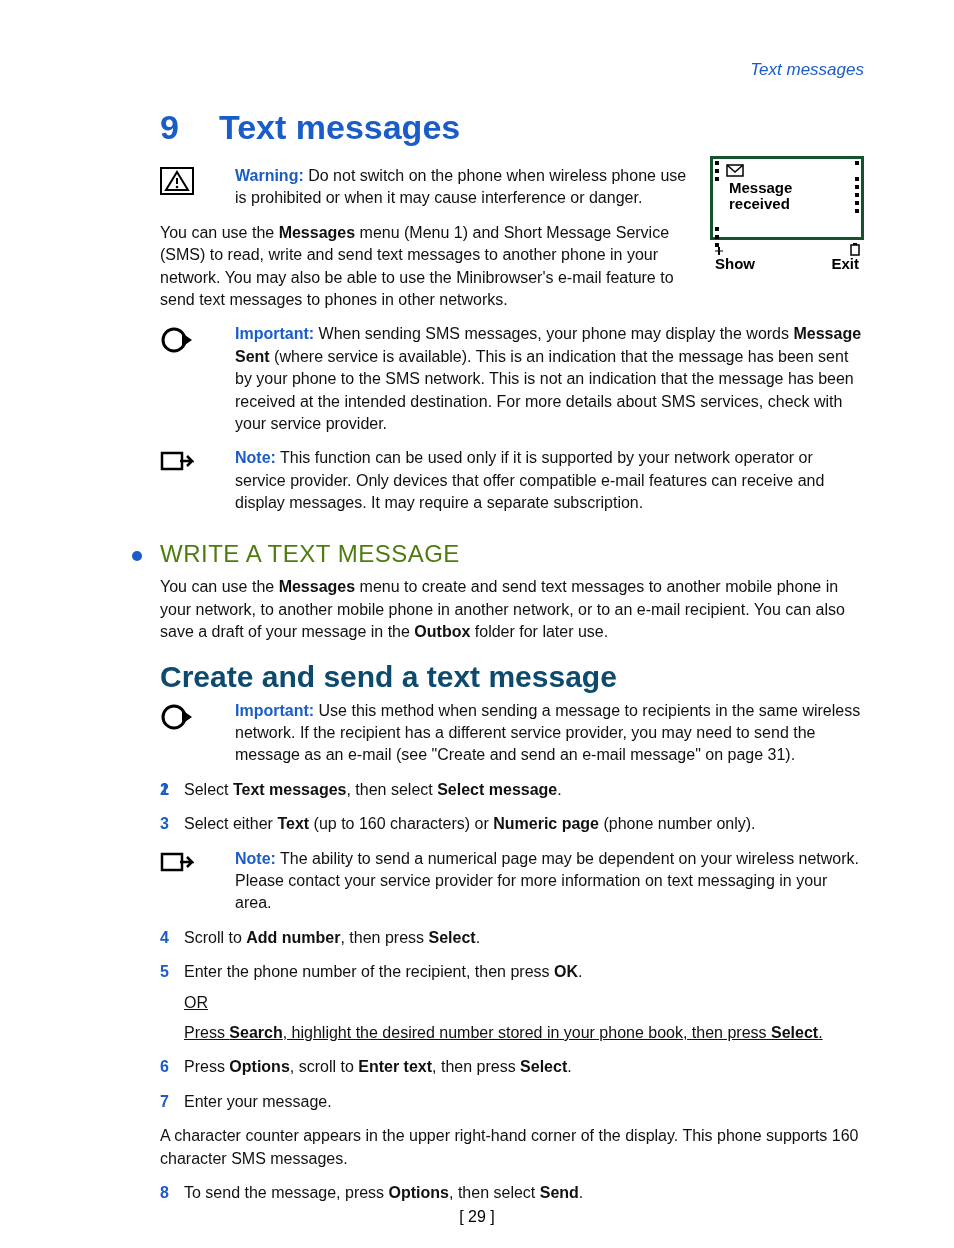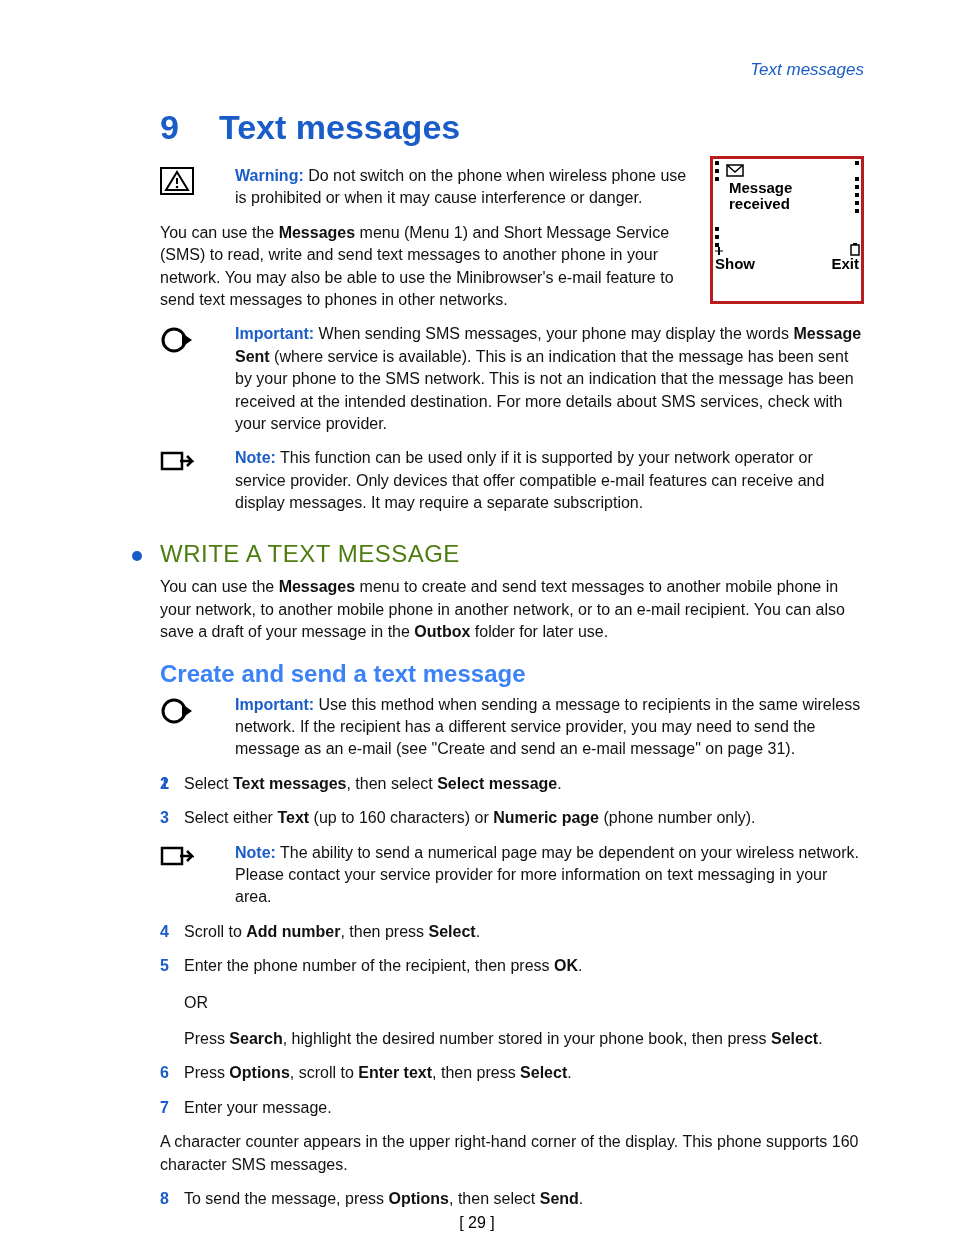--- a/index.html
+++ b/index.html
@@ -68,51 +68,52 @@
   .bullet-dot {
     display: inline-block;
     width: 10px; height: 10px;
     background: #1a5cc8;
     border-radius: 50%;
     vertical-align: middle;
     margin-right: 18px;
     margin-left: -28px;
   }
   .subhead {
-    color: #3b82f6;
-    font-weight: 700;
-    font-size: 24px;
+    color: #0c4a6e;
+    font-weight: 700;
+    font-size: 30px;
     margin: 16px 0 6px 0;
   }
   ol.steps {
     list-style: none;
     margin: 0; padding: 0;
   }
   ol.steps > li {
     position: relative;
     padding-left: 24px;
     margin-bottom: 12px;
     line-height: 1.4;
   }
   ol.steps > li .num {
     position: absolute;
     left: 0; top: 0;
     color: #1a5cc8;
     font-weight: 700;
   }
   .step-sub {
-    margin-top: 14px;
+    margin-top: 8px;
+    text-decoration: underline;
   }
   .phone-screen {
     position: absolute;
     right: 90px;
     top: 156px;
     width: 154px;
-    height: 148px;
-    border: 3px solid #b91c1c;
+    height: 84px;
+    border: 3px solid #14532d;
     box-sizing: border-box;
     background: #fff;
     font-family: "Courier New", monospace;
   }
   .phone-screen svg { display:block; }
   .page-foot {
     position: absolute;
     bottom: 40px;
     left: 0; right: 0;
     text-align: center;

